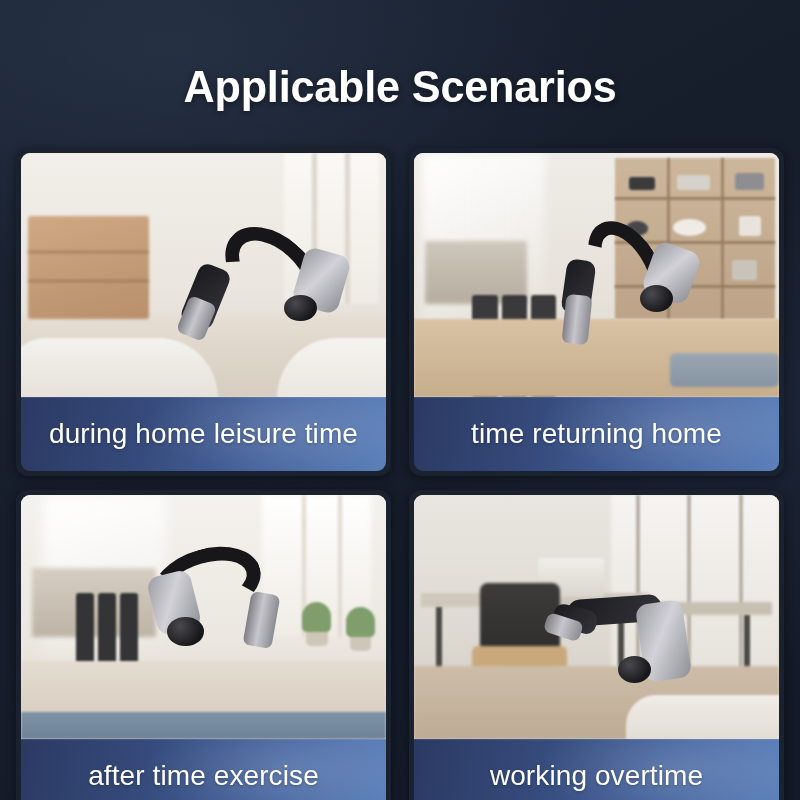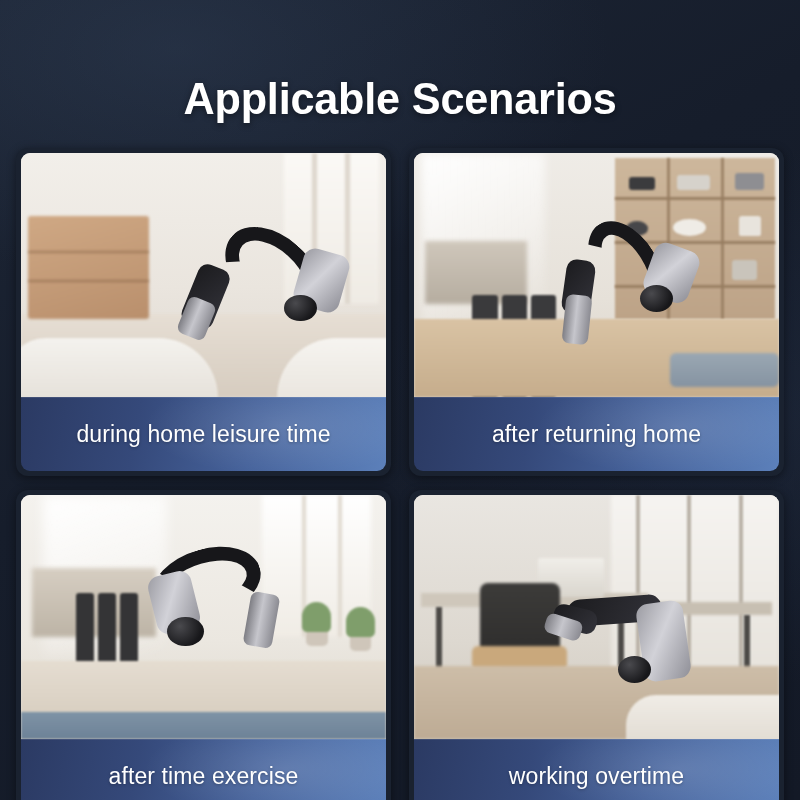--- a/index.html
+++ b/index.html
@@ -25,21 +25,21 @@
       radial-gradient(ellipse 700px 380px at 22% 6%, rgba(60,78,106,0.30), rgba(0,0,0,0) 62%),
       radial-gradient(ellipse 620px 420px at 96% 52%, rgba(44,60,88,0.26), rgba(0,0,0,0) 64%),
       linear-gradient(150deg, #1d2636 0%, #161d2b 42%, #131926 100%);
     pointer-events: none;
   }
 
   .page {
     position: relative;
     width: 800px;
     height: 800px;
-    padding: 12px 16px;
+    padding: 0 16px;
   }
 
   
   .title {
     text-align: center;
     color: #ffffff;
     font-size: 45px;
     font-weight: 700;
     letter-spacing: -0.2px;
     line-height: 1;
@@ -100,21 +100,21 @@
     position: absolute;
     inset: 0;
     border-radius: 0 0 9px 9px;
     background: radial-gradient(ellipse 200px 70px at 72% 40%, rgba(255,255,255,0.13), rgba(255,255,255,0) 70%);
     pointer-events: none;
   }
   .caption-text {
     position: relative;
     z-index: 2;
     color: #ffffff;
-    font-size: 23px;
+    font-size: 28px;
     font-weight: 400;
     letter-spacing: 0.1px;
     text-shadow: 0 1px 3px rgba(0,0,0,0.28);
     white-space: nowrap;
   }
 
   
   .room { position: absolute; inset: 0; }
 
   
@@ -312,21 +312,21 @@
           <div>
             <div class="dev-arc" style="left:44%;top:34%;width:28%;height:26%;border-color:#17171a;border-right-color:transparent;border-bottom-color:transparent;transform:rotate(58deg);"></div>
             <div class="dev-body" style="left:64%;top:38%;width:13%;height:22%;transform:rotate(20deg);"></div>
             <div class="dev-head" style="left:62%;top:54%;width:9%;height:11%;"></div>
             <div class="dev-grip" style="left:41%;top:44%;width:8%;height:22%;transform:rotate(8deg);"></div>
             <div class="dev-shaft" style="left:41%;top:58%;width:7%;height:20%;transform:rotate(6deg);"></div>
           </div>
         </div>
       </div>
       <div class="caption">
-        <span class="caption-text">after returning home</span>
+        <span class="caption-text">time returning home</span>
       </div>
     </div>
 
     <div class="card">
       <div class="photo">
         <div class="photo-inner">
           <div class="room">
             <div class="s3-wall"></div>
             <div class="s3-win"></div>
             <div class="s3-winbar" style="right:12%"></div>

